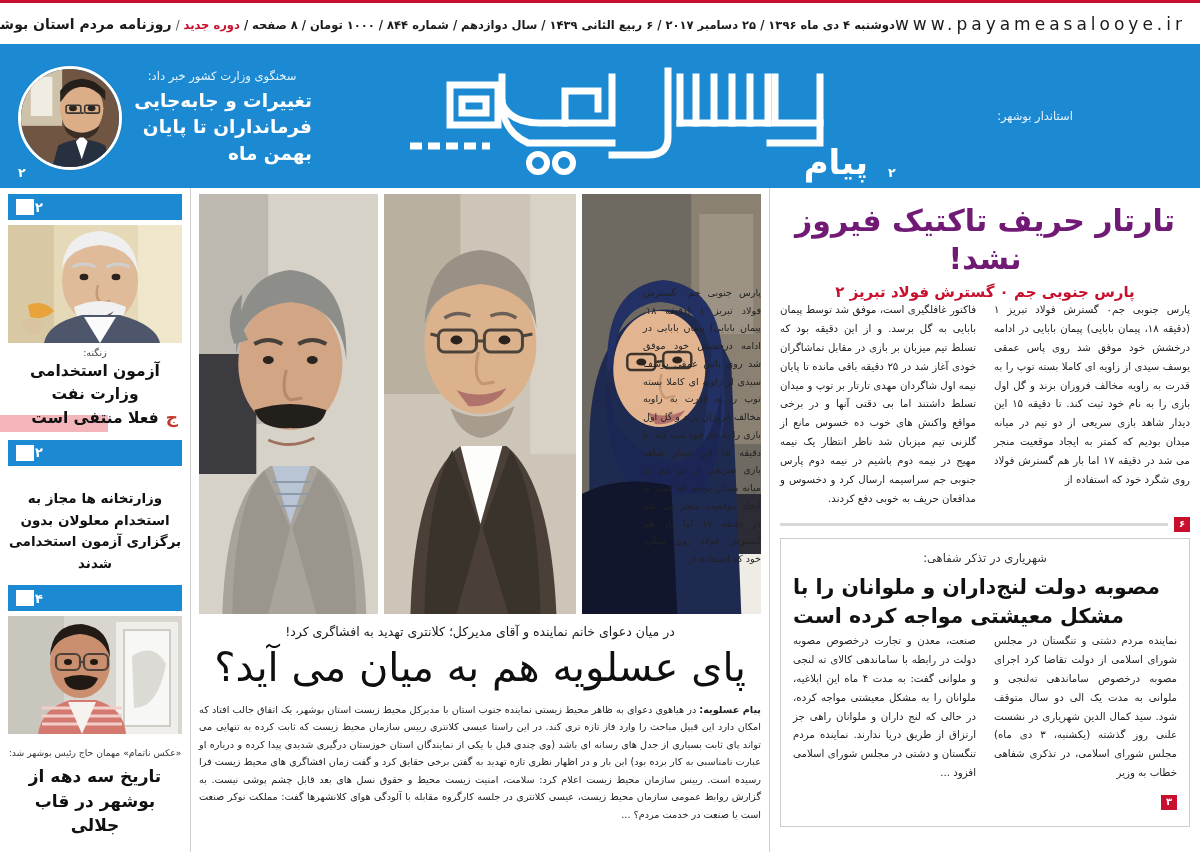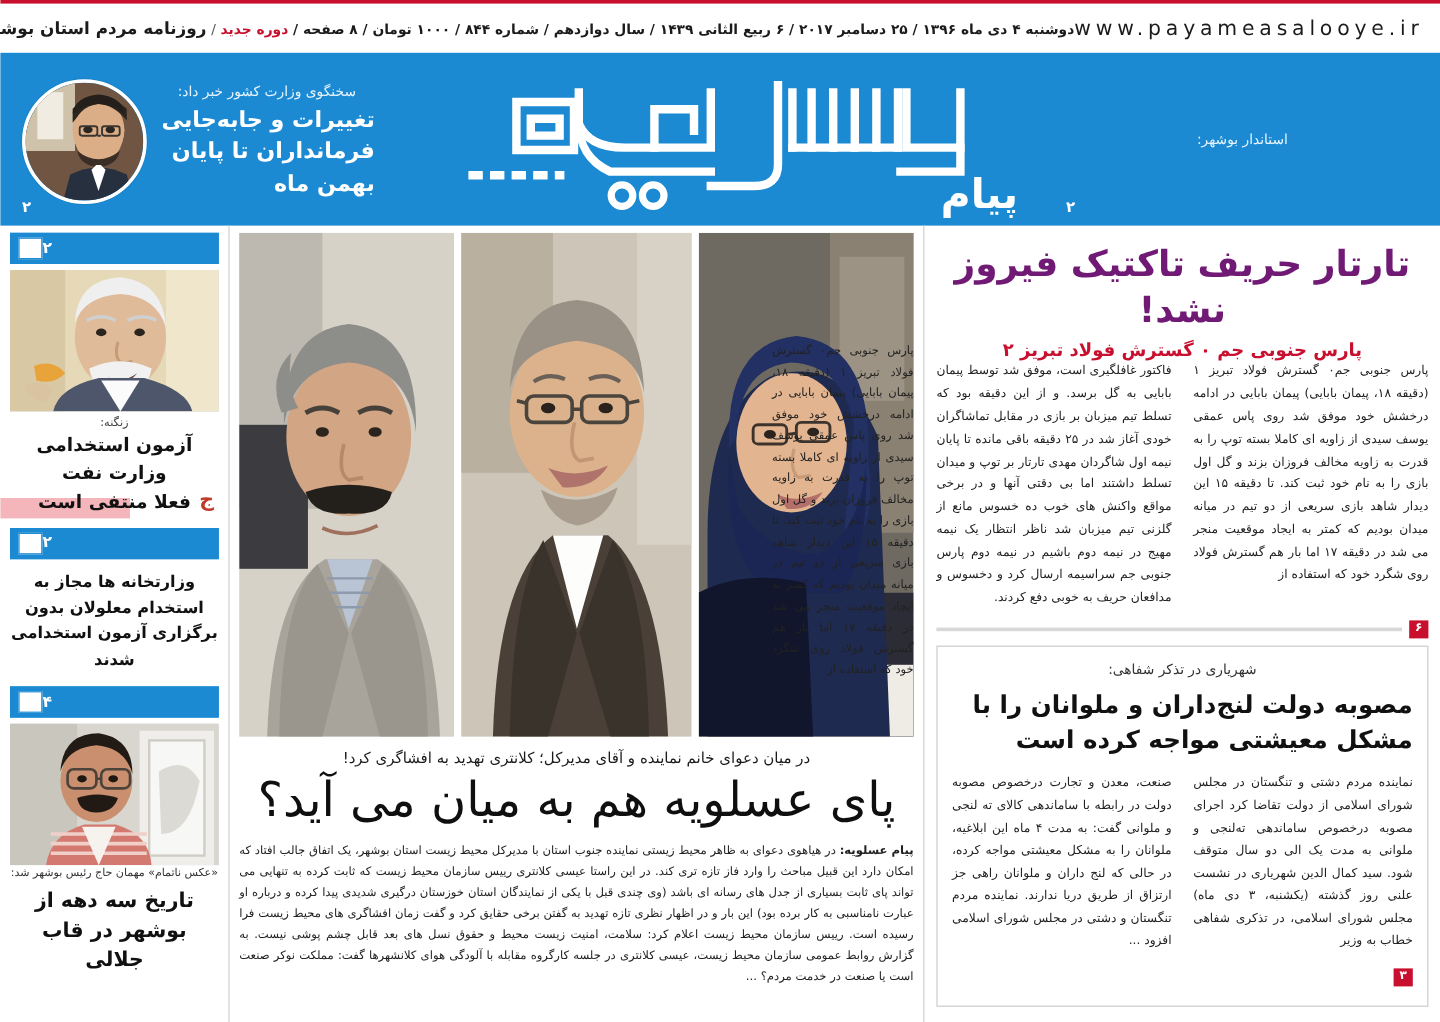--- a/index.html
+++ b/index.html
@@ -51,21 +51,21 @@
     color: #ffffff; font-size: 18.5px; line-height: 1.42; text-align: right;
     font-weight: 700;
   }
   .banner-page {
     position: absolute; bottom: 8px; color: #ffffff; font-size: 12.5px; font-weight: 700;
   }
   .left-banner .banner-page { left: 18px; }
   .right-banner .banner-page { left: 18px; }
 
   .banner-center {
-    flex: 1; display: flex; align-items: center; justify-content: flex-end;
+    flex: 1; display: flex; align-items: center; justify-content: flex-start;
     position: relative; overflow: hidden;
   }
   .logo-wrap { position: relative; width: 520px; height: 130px; }
   .logo-sub {
     position: absolute; right: 2px; bottom: 2px;
     color: #fff; font-size: 34px; font-weight: 700; line-height: 1;
     letter-spacing: 2px;
   }
 
   .portrait-circle {
@@ -109,22 +109,22 @@
   .rule-row .line { flex: 1; height: 3px; background: #d8d8d8; }
 
   .boxed {
     border: 1px solid #cccccc; padding: 12px 12px 10px 12px; margin-top: 4px;
     position: relative; background: #fff;
   }
   .box-kicker {
     font-size: 11.5px; color: #333; text-align: center; margin-bottom: 8px;
   }
   .box-head {
-    font-size: 20.5px; font-weight: 700; color: #111; text-align: right;
-    line-height: 1.45; margin-bottom: 12px;
+    font-size: 20.5px; font-weight: 700; color: #111; text-align: left;
+    line-height: 1.45; 
   }
 
   
   .photo-row { display: flex; gap: 6px; height: 420px; }
   .photo-cell { flex: 1; overflow: hidden; background: #e9e9e9; position: relative; }
   .photo-cell.wide { flex: 1.08; }
   .photo-cell svg { display:block; width:100%; height:100%; }
 
   .mid-kicker {
     font-size: 12.5px; text-align: center; color: #1b1b1b; margin: 10px 0 4px 0;
@@ -161,26 +161,26 @@
   }
   .side-photo { width: 100%; height: 118px; overflow: hidden; background:#ddd; margin-top: 5px; }
   .side-photo svg { display:block; width:100%; height:100%; }
   .side-kicker { font-size: 9.5px; color: #444; text-align: center; margin: 4px 0 2px 0; }
   .side-head {
     font-size: 15.5px; font-weight: 700; color: #111; text-align: center;
     line-height: 1.5; position: relative;
   }
   .side-head2 {
     font-size: 13.5px; font-weight: 700; color: #111; text-align: center;
-    line-height: 1.62; margin-top: 9px;
+    line-height: 1.62; margin-top: 22px;
   }
   .side-body {
     font-size: 9.2px; line-height: 1.8; text-align: justify; color: #333; margin-top: 8px;
   }
-  .side-cap { font-size: 9.2px; color:#333; text-align:center; line-height:1.5; margin-top:0;}
+  .side-cap { font-size: 9.2px; color:#333; text-align:center; line-height:1.5; margin-top:12px;}
   .side-bigtitle {
     font-size: 17px; font-weight: 700; text-align: center; line-height: 1.45; color:#111; margin-top: 4px;
   }
   .scratch {
     position:absolute; left:-8px; top: 38%; width: 62%; height: 17px;
     background:#f2a9ae; opacity:.85;
   }
 </style>
 </head>
 <body>

